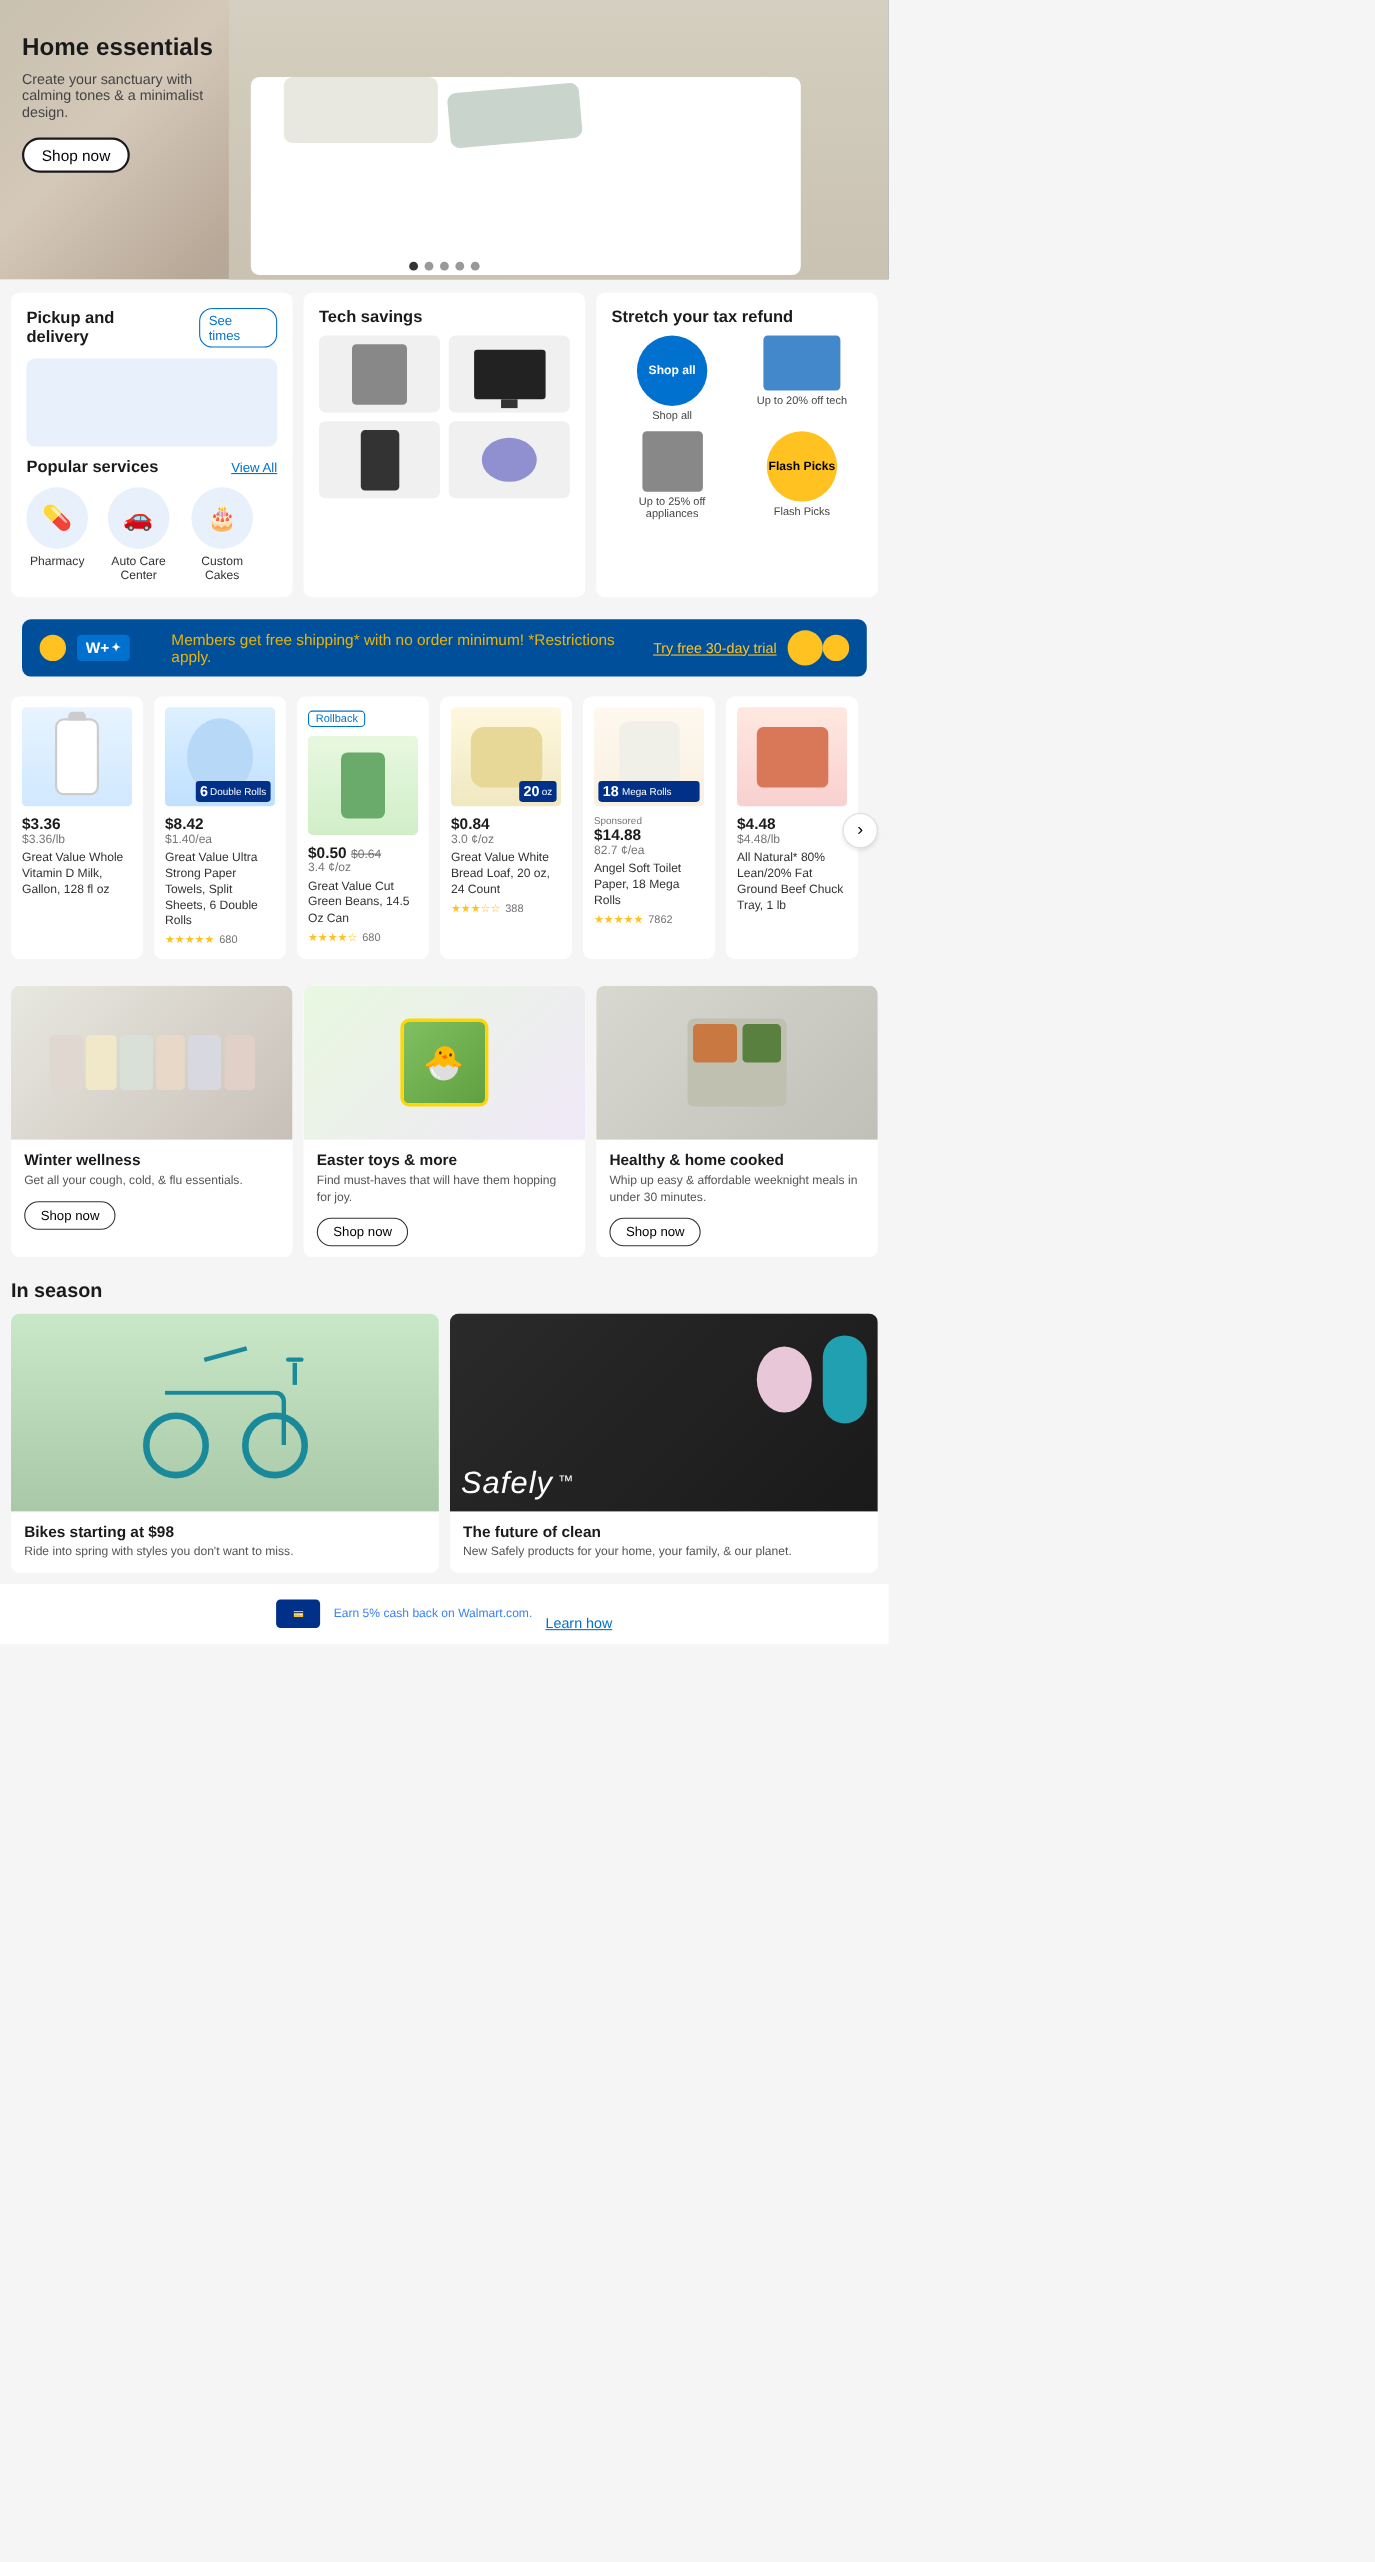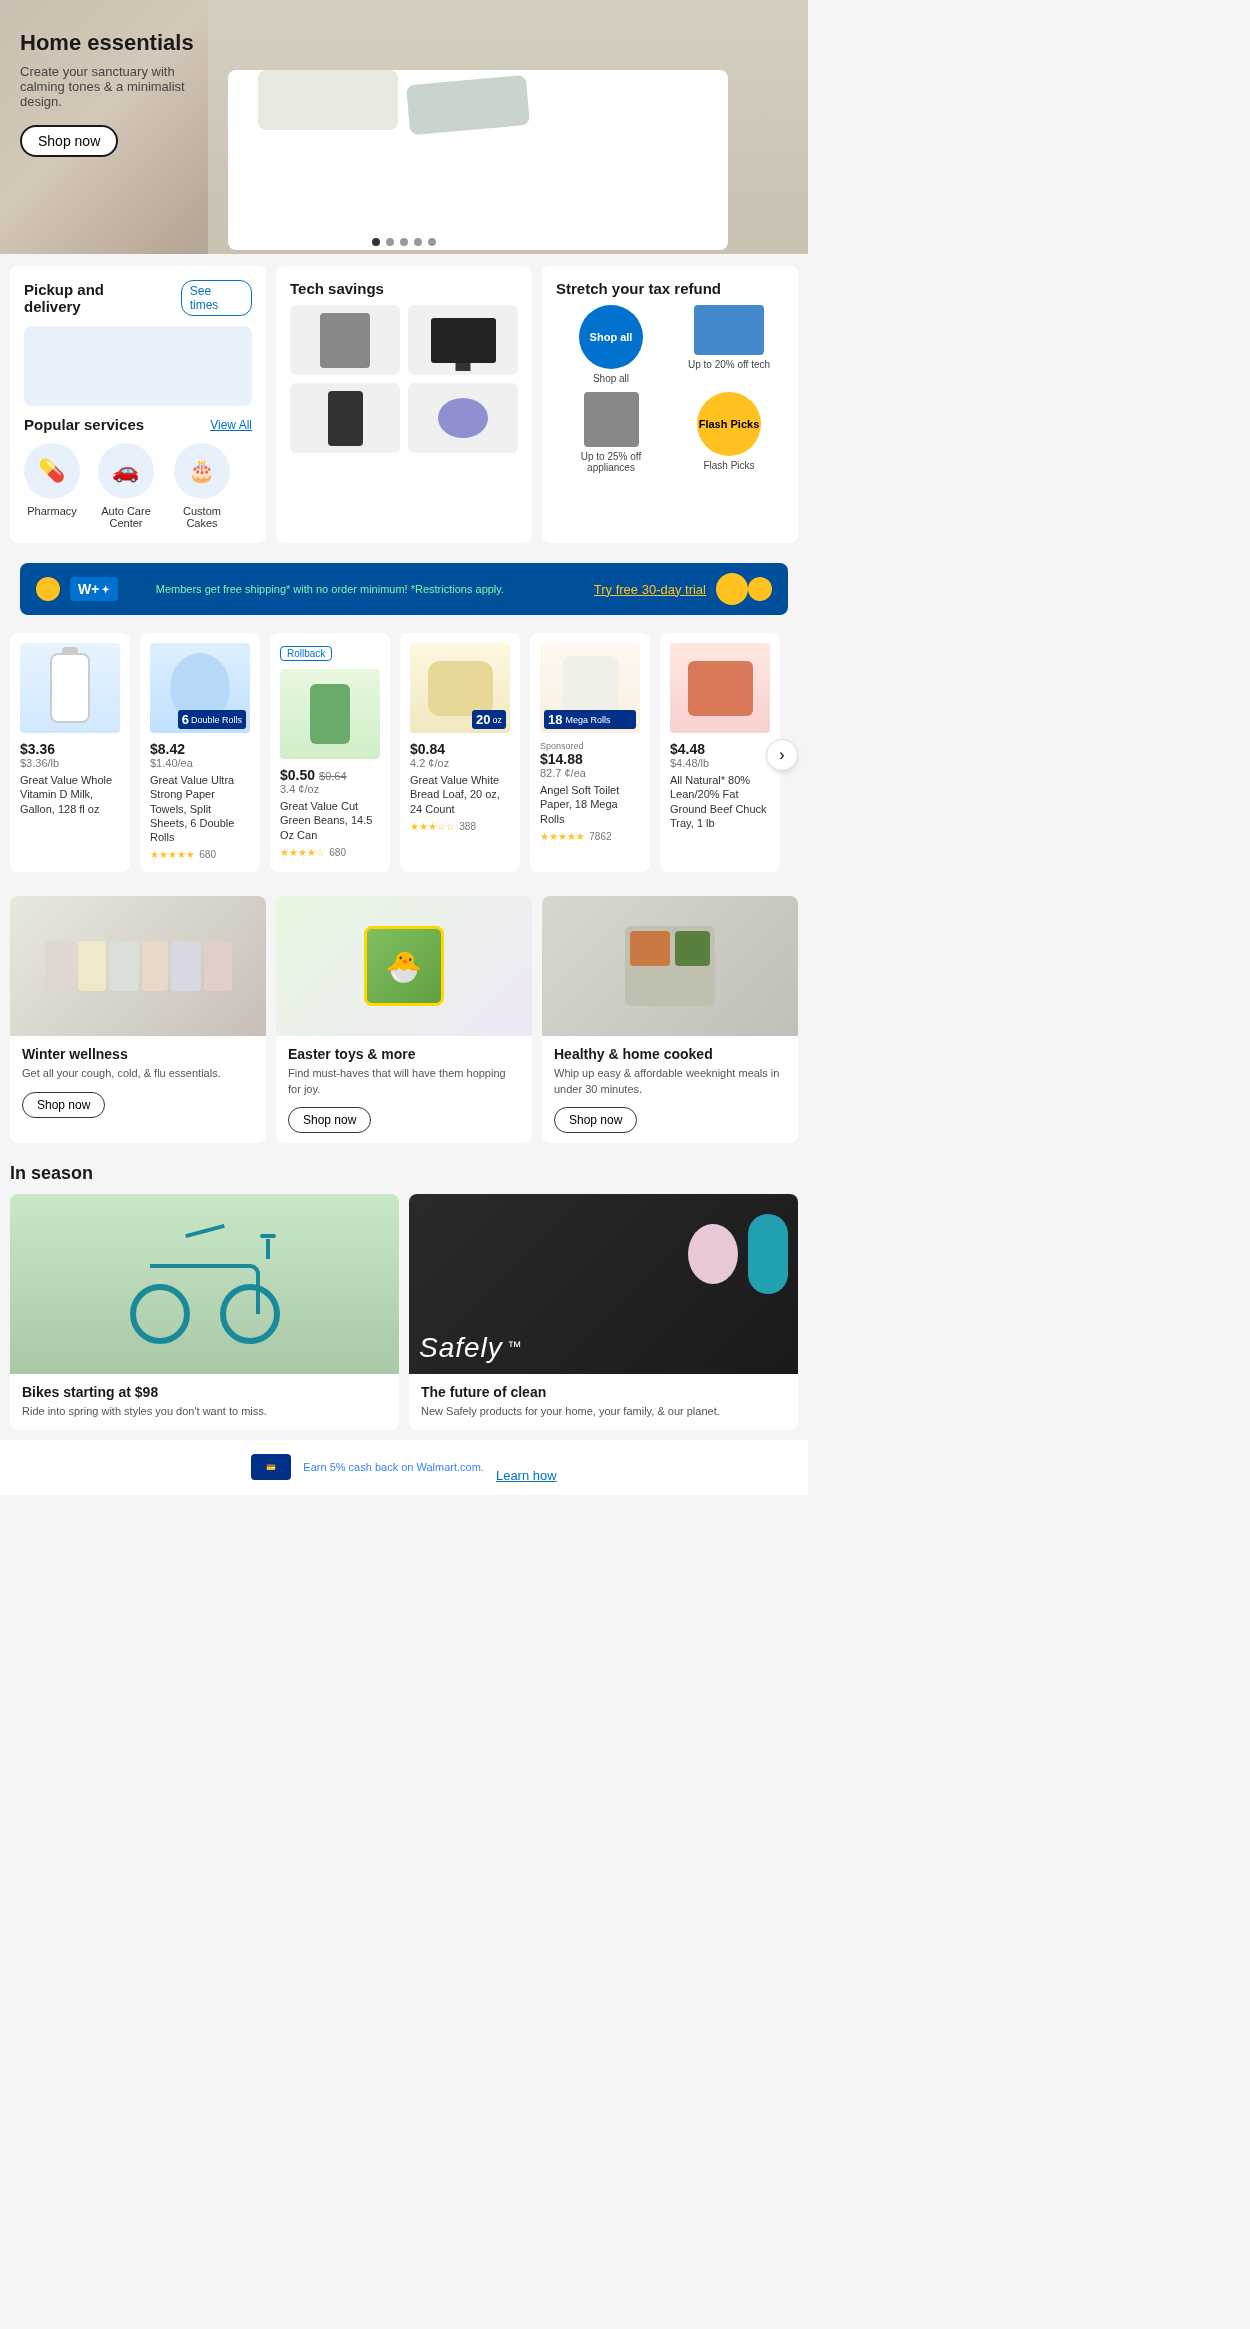--- a/index.html
+++ b/index.html
@@ -309,22 +309,22 @@
       color: white;
       font-size: 14px;
       font-weight: bold;
       padding: 4px 8px;
       border-radius: 4px;
       display: flex;
       align-items: center;
       gap: 2px;
     }
     .wplus-text {
-      color: #86efac;
-      font-size: 11px;
+      color: #eab308;
+      font-size: 14px;
       flex: 1;
       padding-left: 28px;
     }
     .wplus-trial {
       color: #ffc220;
       font-size: 13px;
       cursor: pointer;
       text-decoration: underline;
     }
     .yellow-circle {
@@ -925,21 +925,21 @@
 
       <div class="product-card">
         <div class="product-img product-img-bread">
           <div class="bread-loaf"></div>
           <div class="unit-badge">
             <span class="num">20</span>
             <span>oz</span>
           </div>
         </div>
         <div class="product-price">$0.84</div>
-        <div class="product-price-unit">4.2 ¢/oz</div>
+        <div class="product-price-unit">3.0 ¢/oz</div>
         <div class="product-name">Great Value White Bread Loaf, 20 oz, 24 Count</div>
         <div>
           <span class="stars">★★★☆☆</span>
           <span class="star-count">388</span>
         </div>
       </div>
 
       <div class="product-card">
         <div class="product-img product-img-tp">
           <div class="tp-roll"></div>

